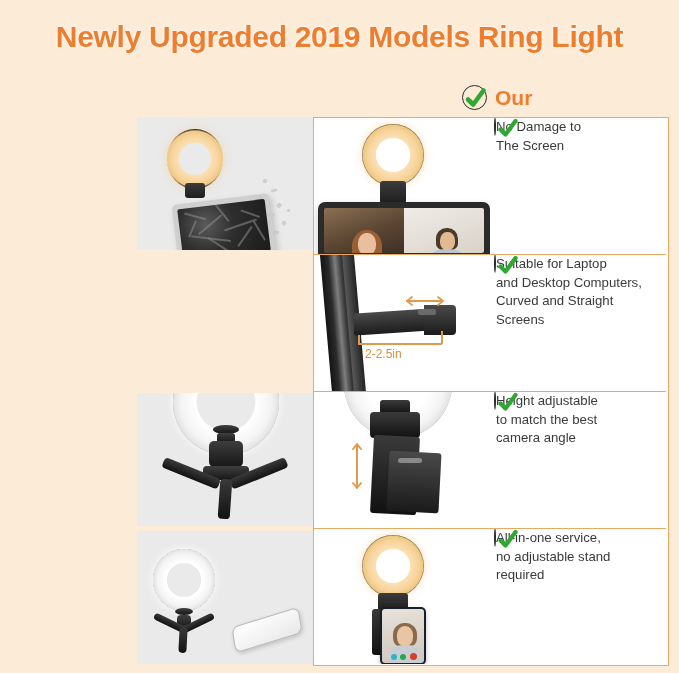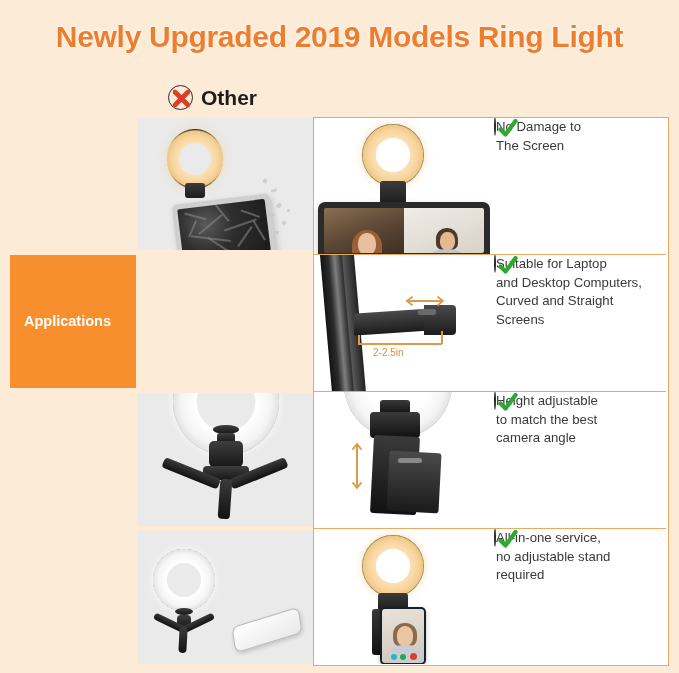--- a/index.html
+++ b/index.html
@@ -316,29 +316,29 @@
     border-radius: 3px;
   }
 </style>
 </head>
 <body>
 
 <div id="title">Newly Upgraded 2019 Models Ring Light</div>
 
 <div id="col-headers">
 
-  <div class="col-head" id="head-other">
+
+  <div class="col-head" id="head-our">
     <span class="badge">
       <svg width="29" height="29" viewBox="0 0 29 29">
-        <path d="M8 8 L21 21 M21 8 L8 21" stroke="#D8402A" stroke-width="4.6" stroke-linecap="round" fill="none"></path>
+        <path d="M7 15.5 L12.2 20.5 L22.5 6.5" stroke="#2FA832" stroke-width="4.6" stroke-linecap="round" stroke-linejoin="round" fill="none"></path>
       </svg>
     </span>
-    <span class="head-label">Other</span>
+    <span class="head-label">Our</span>
   </div>
-
 </div>
 
 <div id="grid">
 
   <div class="row row-0">
     <div class="cell-other">
       <div class="scene">
         <div class="ringlight" style="left:30px;top:12px;width:56px;height:60px;"></div>
         <div class="clip-head" style="left:48px;top:66px;width:20px;height:15px;"></div>
         <div class="tablet" style="left:38px;top:82px;width:98px;height:62px;">
@@ -361,23 +361,20 @@
         <div class="debris" style="left:131px;top:96px;width:7px;height:3px;transform:rotate(12deg);"></div>
         <div class="debris" style="left:145px;top:104px;width:4px;height:4px;transform:rotate(-35deg);"></div>
         <div class="debris" style="left:137px;top:114px;width:5px;height:3px;"></div>
         <div class="debris" style="left:150px;top:92px;width:3px;height:3px;"></div>
         <div class="debris" style="left:122px;top:78px;width:3px;height:4px;"></div>
       </div>
     </div>
   </div>
 
   <div class="row row-1">
-    <div class="cell-label">
-      <span style="white-space: pre-line;">Applications</span>
-    </div>
   </div>
 
   <div class="row row-2">
     <div class="cell-other">
       <div class="scene">
         <div class="ringlight white" style="left:36px;top:-44px;width:106px;height:106px;"></div>
         <div class="ball-head" style="left:76px;top:32px;width:26px;height:9px;border-radius:50%;"></div>
         <div class="ball-head" style="left:80px;top:40px;width:18px;height:10px;"></div>
         <div class="ball-head" style="left:72px;top:48px;width:34px;height:26px;border-radius:5px;"></div>
         <div class="ball-head" style="left:66px;top:73px;width:46px;height:14px;border-radius:4px;"></div>
@@ -449,21 +446,21 @@
           <div class="arm-bar" style="left:104px;top:54px;width:18px;height:6px;background:#6a6a6a;"></div>
 
           <div class="orange-line" style="left:92px;top:45px;width:36px;height:1.6px;"></div>
           <svg style="position:absolute;left:86px;top:39px;" width="50" height="14" viewBox="0 0 50 14">
             <path d="M7 7 L12 3 M7 7 L12 11 M43 7 L38 3 M43 7 L38 11" stroke="#E09A4E" stroke-width="1.8" stroke-linecap="round" fill="none"></path>
           </svg>
 
           <div class="orange-line" style="left:44px;top:88px;width:84px;height:1.6px;"></div>
           <div class="orange-line" style="left:44px;top:80px;width:1.6px;height:9px;"></div>
           <div class="orange-line" style="left:127px;top:76px;width:1.6px;height:13px;"></div>
-          <div class="arrow-txt" style="left:59px;top:92px;font-size:10px;">2-2.5in</div>
+          <div class="arrow-txt" style="left:51px;top:92px;font-size:12px;">2-2.5in</div>
         </div>
       </div>
       <div class="our-txt">
         <span class="check-wrap">
           <span class="check-badge">
             <svg width="28" height="28" viewBox="0 0 28 28">
               <path d="M6.5 14.5 L11.5 19.5 L21.5 6" stroke="#2FA832" stroke-width="4.2" stroke-linecap="round" stroke-linejoin="round" fill="none"></path>
             </svg>
           </span>
         </span>

